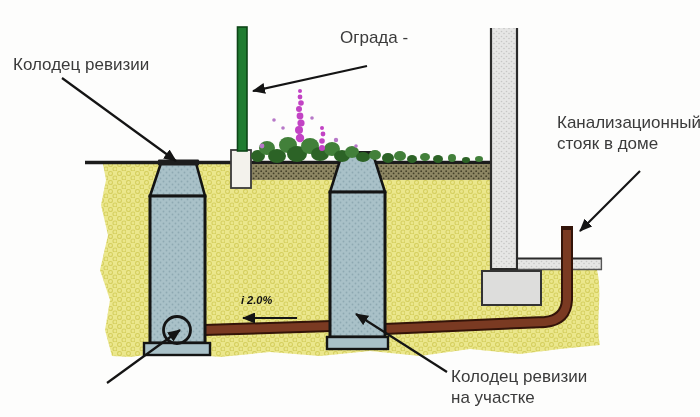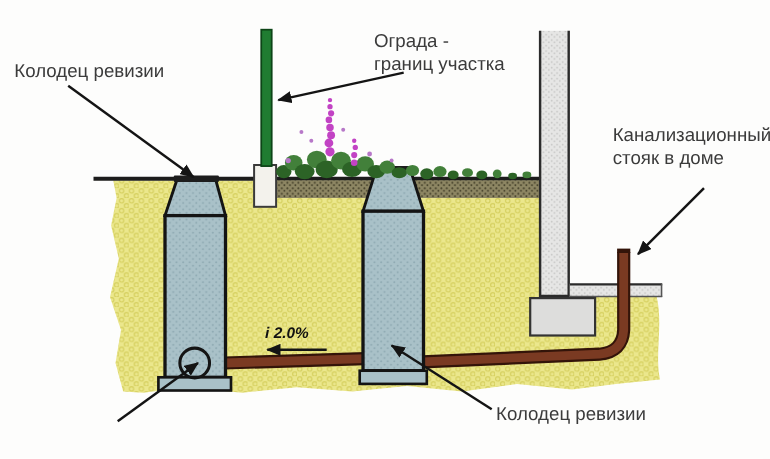--- a/index.html
+++ b/index.html
@@ -13,21 +13,21 @@
     --fence-green:#207c31; --fence-edge:#0d4517; --post-base-fill:#f3f2ec;
     --bush-dark:#2c6326; --bush-light:#42803a;
     --flower-magenta:#c243c4; --flower-light:#b778c8;
   }
   html,body{margin:0;padding:0;}
   body{font-family:"Liberation Sans", sans-serif;}
   .stage{position:relative;width:700px;height:417px;background:var(--background);overflow:hidden;}
   .stage svg{position:absolute;left:0;top:0;}
   .callout{position:absolute;color:var(--text);font-size:17px;line-height:21px;white-space:nowrap;}
   .callout span{display:block;}
-  .slope-label{position:absolute;color:#111;font-size:14px;font-weight:bold;font-style:italic;}
+  .slope-label{position:absolute;color:#111;font-size:11px;font-weight:bold;font-style:italic;}
 </style>
 </head>
 <body>
 
 <div class="stage">
 
   <svg width="700" height="417" viewBox="0 0 700 417">
     <defs>
       <pattern id="groundPat" width="9" height="9" patternUnits="userSpaceOnUse">
         <rect width="9" height="9" style="fill:var(--ground-base)"></rect>
@@ -160,30 +160,30 @@
       <line x1="297" y1="318" x2="243" y2="318" marker-end="url(#arrowHead)"></line>
     </g>
   </svg>
 
   <div class="callout" style="left:13px;top:54px">
     <span>Колодец ревизии</span>
   </div>
 
   <div class="callout" style="left:340px;top:27px">
     <span>Ограда -</span>
-    <span>границ участка</span>
   </div>
 
   <div class="callout" style="left:557px;top:112px">
     <span>Канализационный</span>
     <span>стояк в доме</span>
   </div>
 
 
   <div class="callout" style="left:451px;top:366px">
     <span>Колодец ревизии</span>
+    <span>на участке</span>
   </div>
 
   <div class="slope-label" style="left:241px;top:294px">
     <span>i 2.0%</span>
   </div>
 
 </div>
 
 </body></html>

